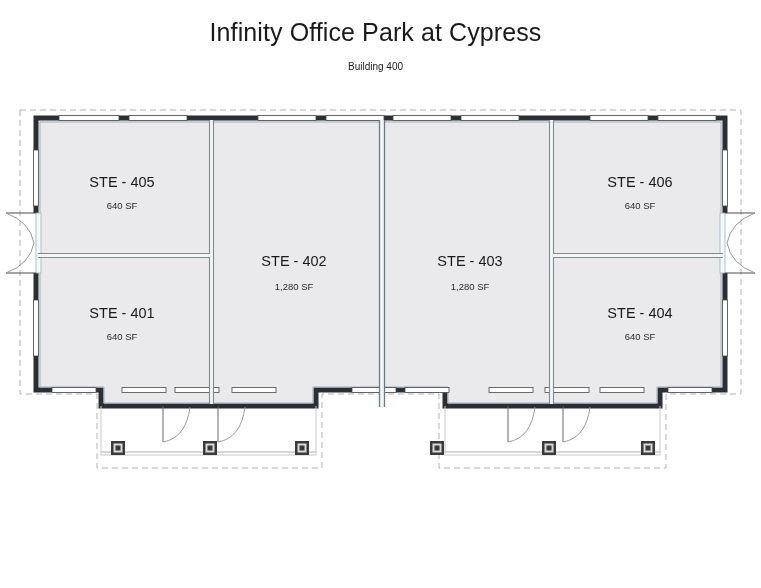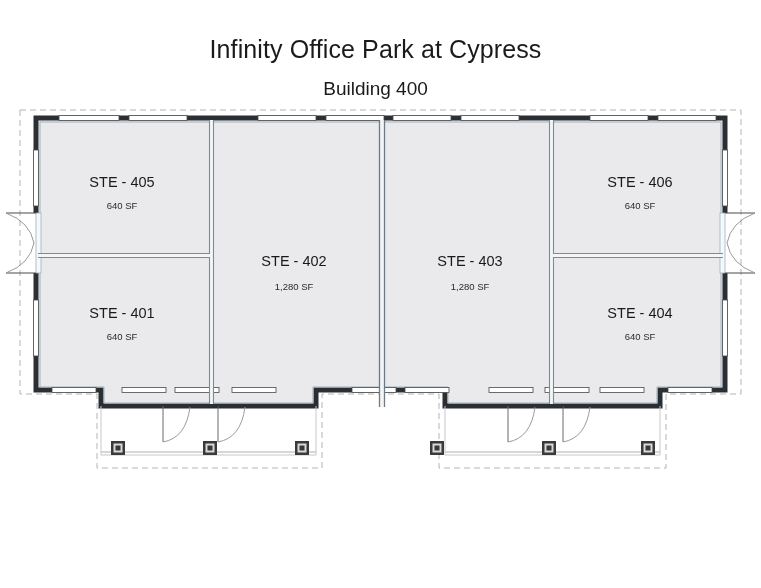--- a/index.html
+++ b/index.html
@@ -16,34 +16,34 @@
     position: relative;
   }
   #plan-root {
     width: 761px;
     height: 588px;
     position: relative;
     background: #ffffff;
   }
   .title-block {
     position: absolute;
-    top: 17px;
+    top: 0;
     left: 0;
     width: 751px;
     text-align: center;
   }
   .plan-title {
     font-size: 25px;
     font-weight: 400;
     letter-spacing: 0.1px;
     color: #1a1a1a;
     margin-top: 18px;
   }
   .plan-subtitle {
-    font-size: 19px;
+    font-size: 10px;
     font-weight: 400;
     color: #1a1a1a;
     margin-top: 14px;
   }
   #floorplan-svg {
     position: absolute;
     top: 0;
     left: 0;
   }
   .suite-name {

